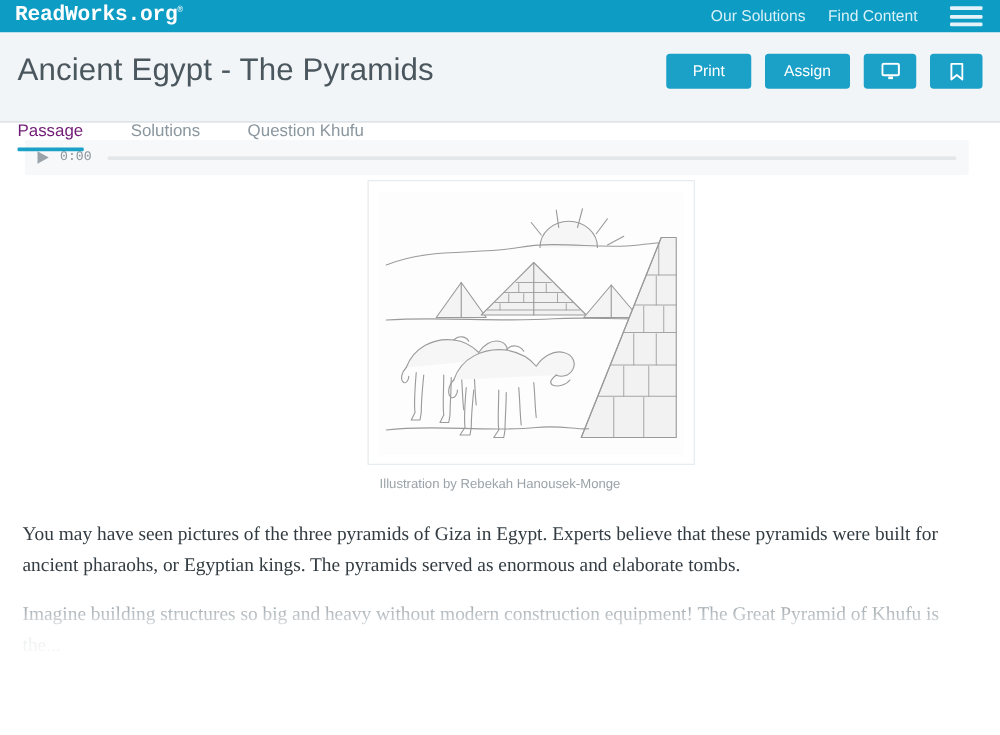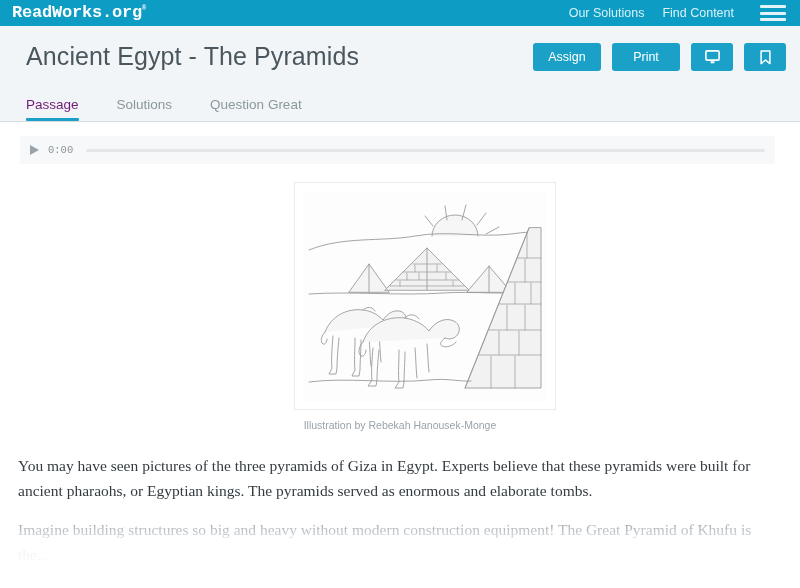--- a/index.html
+++ b/index.html
@@ -69,25 +69,24 @@
     display: block;
     height: 3px;
     width: 26px;
     background: #e3f3f9;
     border-radius: 1px;
   }
 
   
   .titleband {
     background: #f2f5f7;
-    height: 96px;
+    height: 72px;
     box-sizing: border-box;
     border-bottom: 1px solid #d7dee2;
     position: relative;
-    padding-left: 12px;
   }
   .title-row {
     display: flex;
     align-items: center;
     padding: 0 14px;
     height: 56px;
     box-sizing: border-box;
   }
   .page-title {
     font-size: 25px;
@@ -202,21 +201,21 @@
   .seek .fill {
     position: absolute;
     left: 0; top: 0; bottom: 0;
     width: 0%;
     background: #b9c0c5;
     border-radius: 2px;
   }
 
   
   .figure {
-    margin: 18px auto 0 auto;
+    margin: 4px auto 0 auto;
     width: 212px;
     text-align: center;
   }
   .figure-frame {
     border: 1px solid #e6ecef;
     background: #ffffff;
     padding: 9px 8px 8px 8px;
     box-sizing: border-box;
     width: 262px;
     height: 228px;
@@ -274,22 +273,22 @@
       <span></span>
       <span></span>
     </div>
   </div>
 </div>
 
 <div class="titleband">
   <div class="title-row">
     <h1 class="page-title">Ancient Egypt - The Pyramids</h1>
     <div class="actions">
+      <button class="btn">Print</button>
       <button class="btn">Assign</button>
-      <button class="btn">Print</button>
       <button class="btn icon-btn">
         <span>
           <svg width="15" height="14" viewBox="0 0 15 14" fill="none" xmlns="http://www.w3.org/2000/svg">
             <rect x="0.9" y="0.9" width="13.2" height="9.2" rx="1.2" stroke="#ffffff" stroke-width="1.6" fill="none"></rect>
             <rect x="5.6" y="11.2" width="3.8" height="2.1" fill="#ffffff"></rect>
           </svg>
         </span>
       </button>
       <button class="btn icon-btn">
         <span>
@@ -297,21 +296,21 @@
             <path d="M1.1 1.1 H9.9 V13.6 L5.5 10.0 L1.1 13.6 Z" stroke="#ffffff" stroke-width="1.5" stroke-linejoin="round" fill="none"></path>
           </svg>
         </span>
       </button>
     </div>
   </div>
 
   <div class="tabs">
     <div class="tab active">Passage</div>
     <div class="tab">Solutions</div>
-    <div class="tab">Question Great</div>
+    <div class="tab">Question Khufu</div>
   </div>
 </div>
 
 <div class="player-wrap">
   <div class="player">
     <div class="play-btn"></div>
     <div class="time">0:00</div>
     <div class="seek">
       <div class="fill" style="width: 0%;"></div>
     </div>

